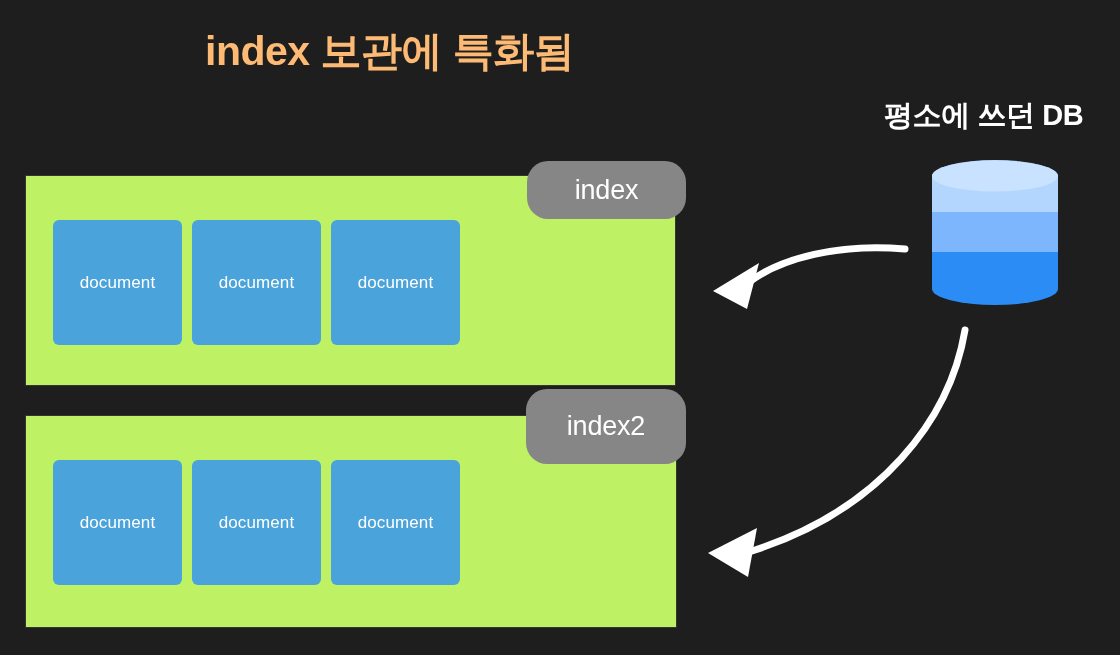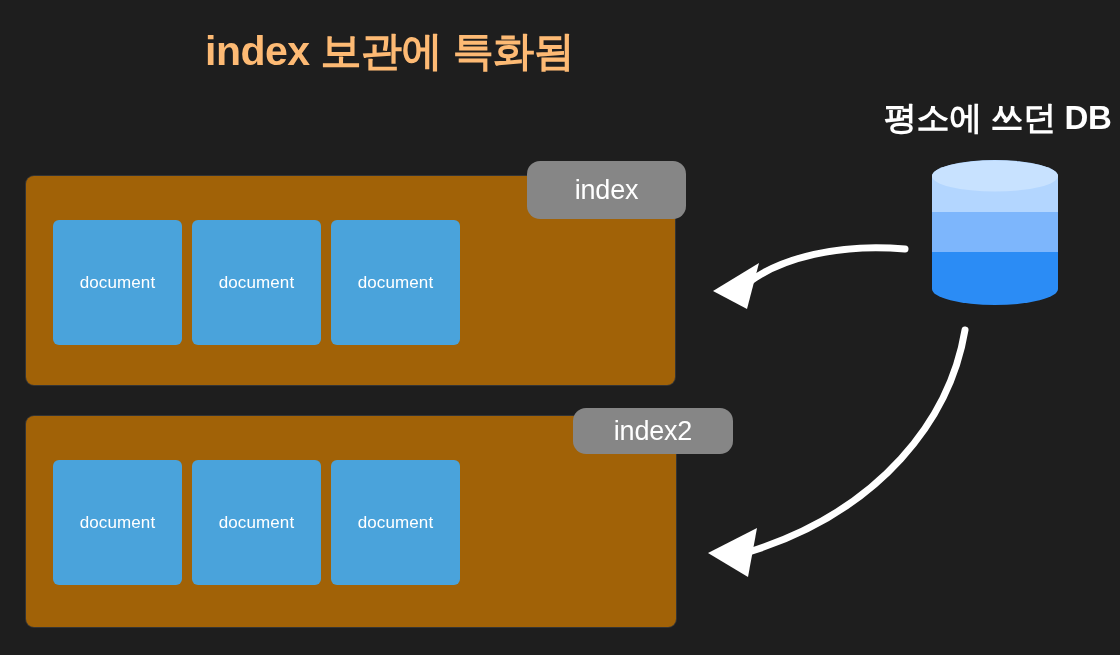--- a/index.html
+++ b/index.html
@@ -30,34 +30,33 @@
     font-weight: 700;
     color: #fdba74;
     letter-spacing: -0.5px;
     white-space: nowrap;
     line-height: 1.25;
   }
   .db-caption {
     position: absolute;
     left: 884px;
     top: 97px;
-    font-size: 33px;
+    font-size: 29px;
     font-weight: 700;
     color: #ffffff;
     letter-spacing: -0.4px;
     white-space: nowrap;
     line-height: 1.25;
   }
 
   
   .index-panel {
     position: absolute;
-    background: #a16207;
+    background: #bef264;
     box-shadow: 0 0 0 1px rgba(255,255,255,0.10);
-    border-radius: 8px;
   }
   .panel-1 { left: 26px; top: 176px;  width: 649px; height: 209px; }
   .panel-2 { left: 26px; top: 416px;  width: 650px; height: 211px; }
 
   .doc-row {
     position: absolute;
     left: 27px;
     top: 44px;
     display: flex;
     gap: 10px;
@@ -75,31 +74,31 @@
     color: #ffffff;
     font-size: 17px;
     font-weight: 400;
     letter-spacing: 0.1px;
   }
 
   
   .index-badge {
     position: absolute;
     background: #868686;
-    border-radius: 13px;
+    border-radius: 21px;
     display: flex;
     align-items: center;
     justify-content: center;
     color: #ffffff;
     font-size: 27px;
     font-weight: 400;
     letter-spacing: -0.2px;
   }
   .badge-1 { left: 527px; top: 161px; width: 159px; height: 58px; }
-  .badge-2 { left: 526px; top: 408px; width: 160px; height: 46px; margin-left: 47px; }
+  .badge-2 { left: 526px; top: 389px; width: 160px; height: 75px; }
 
   
   .db-cylinder {
     position: absolute;
     left: 930px;
     top: 160px;
     width: 130px;
     height: 145px;
   }
 

